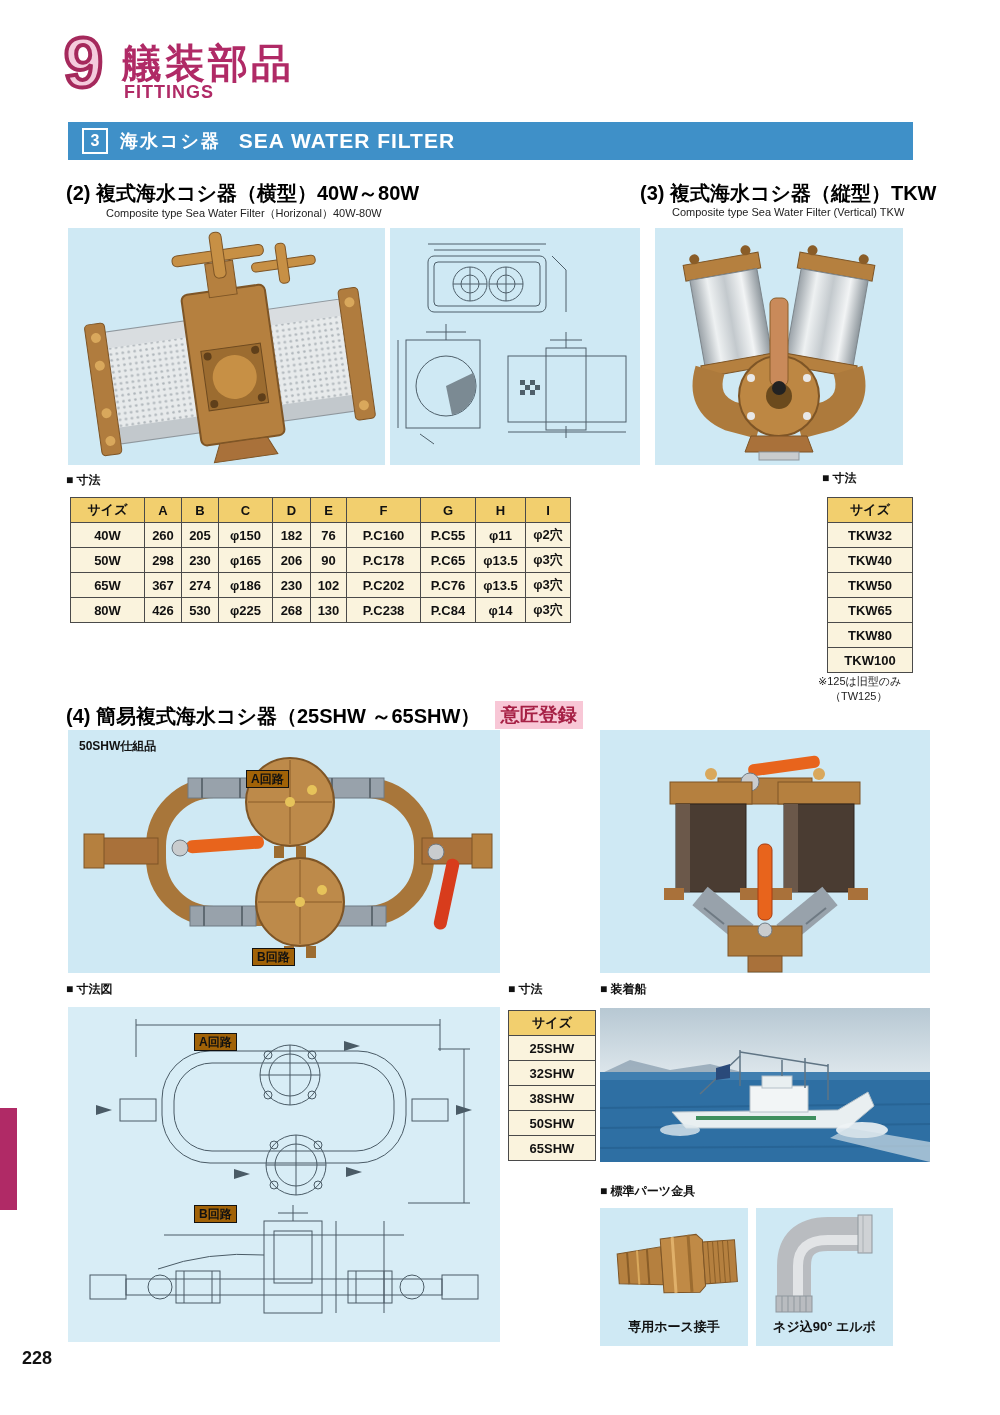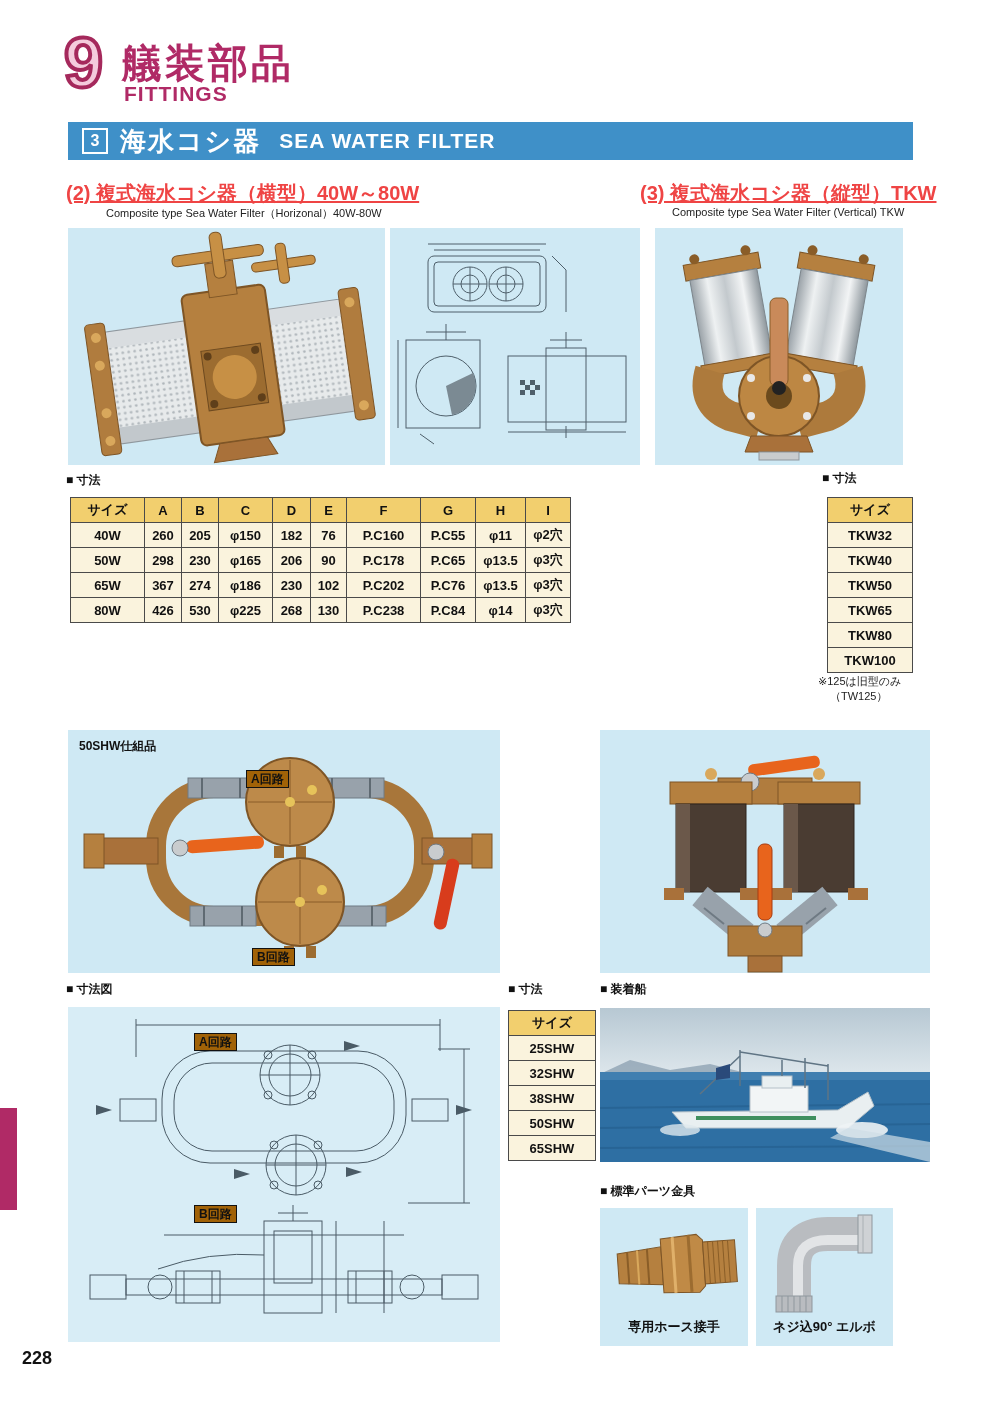--- a/index.html
+++ b/index.html
@@ -4,29 +4,29 @@
 <style>
   html,body{margin:0;padding:0;background:#fff;}
   .page{position:relative;width:1000px;height:1415px;background:#ffffff;overflow:hidden;
         font-family:"Liberation Sans","DejaVu Sans",sans-serif;color:#111;}
   .abs{position:absolute;}
 
   
   .big-nine{left:64px;top:28px;font-size:70px;font-weight:bold;line-height:1;
             color:#f4cbdc;-webkit-text-stroke:4px #a5295c;letter-spacing:0;}
   .title-jp{left:122px;top:36px;font-size:40px;font-weight:bold;color:#b02a66;letter-spacing:3px;}
-  .title-en{left:124px;top:82px;font-size:21px;font-weight:bold;color:#b02a66;letter-spacing:1px;}
+  .title-en{left:124px;top:82px;font-size:18px;font-weight:bold;color:#b02a66;letter-spacing:1px;}
 
   .banner{left:68px;top:122px;width:845px;height:38px;background:#3f90c8;display:flex;align-items:center;}
   .banner .numbox{margin-left:14px;width:22px;height:22px;border:2px solid #fff;color:#fff;
                   font-size:16px;font-weight:bold;display:flex;align-items:center;justify-content:center;}
-  .banner .jp{margin-left:12px;font-size:26px;font-weight:bold;color:#fff;letter-spacing:2px;}
+  .banner .jp{margin-left:12px;font-size:18px;font-weight:bold;color:#fff;letter-spacing:2px;}
   .banner .en{margin-left:18px;font-size:21px;font-weight:bold;color:#fff;letter-spacing:1px;}
 
-  .sec-head{font-size:20px;font-weight:bold;color:#ef4444;white-space:nowrap;text-decoration:underline;}
+  .sec-head{font-size:20px;font-weight:bold;color:#000000;white-space:nowrap;}
   .sec-sub{font-size:11px;color:#222;white-space:nowrap;}
 
   .panel{background:#cfe9f4;}
   .label-black{font-size:12px;font-weight:bold;color:#111;white-space:nowrap;}
 
   table{border-collapse:collapse;table-layout:fixed;}
   td,th{border:1px solid #4a4a4a;font-size:13px;font-weight:bold;text-align:center;
         padding:0;height:24px;color:#111;}
   th{background:#f2cf6e;}
   td{background:#faf3dd;}
@@ -280,20 +280,24 @@
           <td>TKW80</td>
         </tr>
     <tr>
           <td>TKW100</td>
         </tr>
   </tbody>
     </table>
   <div class="abs note" style="left:818px;top:674px;">※125は旧型のみ</div>
   <div class="abs note" style="left:830px;top:689px;">（TW125）</div>
 
+  <div class="abs" style="left:66px;top:701px;">
+    <span class="sec-head">(4) 簡易複式海水コシ器（25SHW ～65SHW）</span>
+    <span class="badge">意匠登録</span>
+  </div>
 
   <div class="abs panel" style="left:68px;top:730px;width:432px;height:243px;">
     <svg width="432" height="243">
       <rect x="88" y="58" width="268" height="128" rx="58" fill="none" stroke="#a8763a" stroke-width="20"></rect>
       <g fill="#98a2ab" stroke="#6f7a83">
         <rect x="120" y="48" width="66" height="20"></rect>
           <rect x="250" y="48" width="66" height="20"></rect>
         <rect x="122" y="176" width="66" height="20"></rect>
           <rect x="252" y="176" width="66" height="20"></rect>
       </g>

